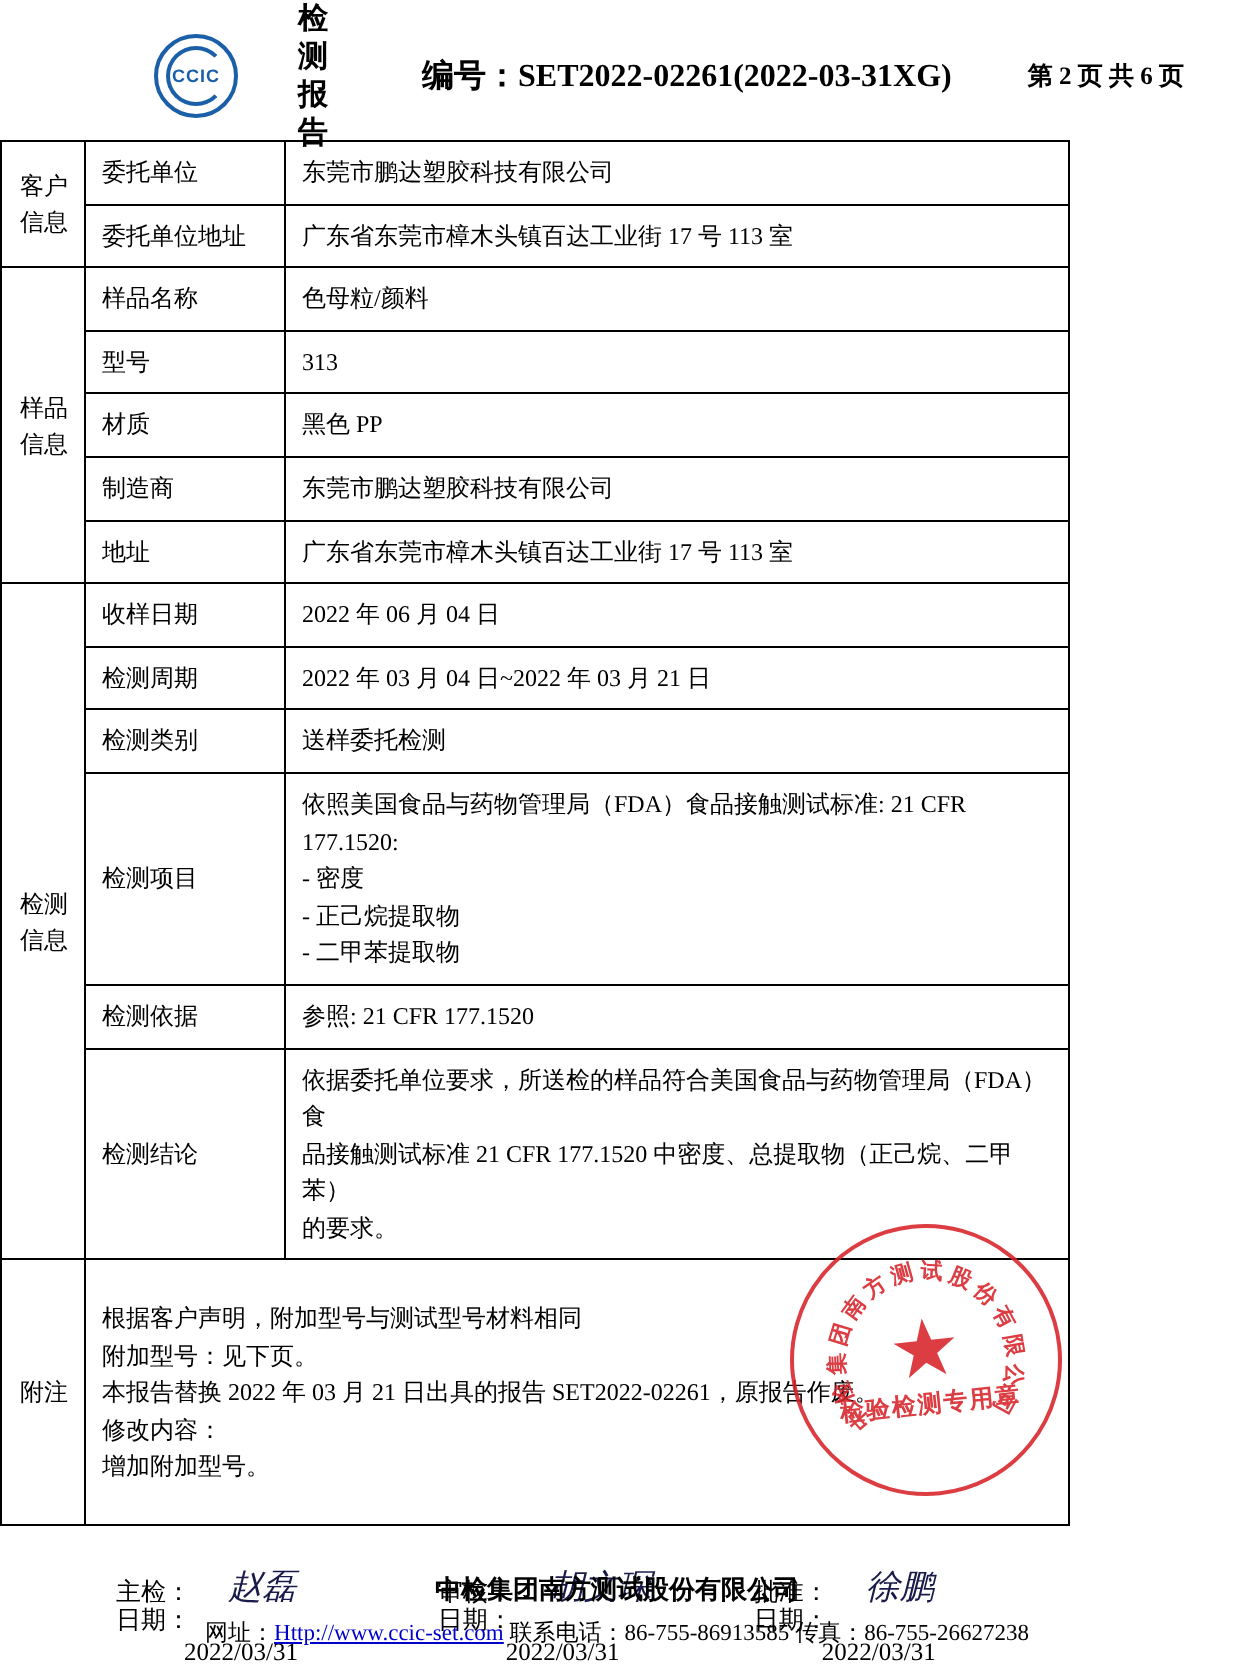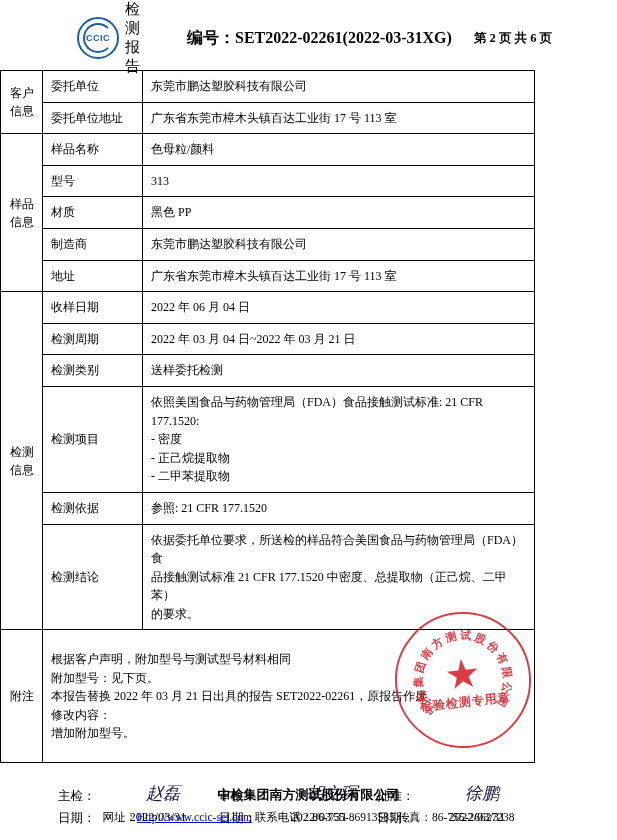--- a/index.html
+++ b/index.html
@@ -58,33 +58,33 @@
     top: 50%;
     transform: translate(-50%, -50%);
     font-size: 9px;
     font-weight: bold;
     color: #1a5fa8;
     font-family: "Liberation Sans", sans-serif;
     letter-spacing: 0.5px;
   }
   .doc-title {
     font-size: 15px;
-    font-weight: normal;
-    margin-left: 6px;
+    font-weight: bold;
+    margin-left: 30px;
     letter-spacing: 1px;
   }
   .report-no {
     margin-left: 46px;
     font-size: 16px;
     font-weight: bold;
     white-space: nowrap;
   }
   .report-no .label { font-weight: bold; }
   .page-no {
-    margin-left: 22px;
+    margin-left: 38px;
     font-size: 12.5px;
     font-weight: bold;
     white-space: nowrap;
   }
 
   
   table.main {
     border-collapse: collapse;
     width: 535px;
     margin: 0 auto;
@@ -191,37 +191,36 @@
   }
   .sig-row {
     display: flex;
     align-items: flex-end;
     height: 36px;
     font-size: 12.5px;
   }
   .sig-cell {
     display: flex;
     align-items: flex-end;
-    gap: 32px;
   }
   .sig-label { width: 44px; text-align: left; }
   .sig-val {
     font-family: "Liberation Serif", serif;
     font-style: italic;
     font-size: 17px;
     padding-left: 12px;
     color: #1a1a4a;
   }
   .date-row {
     display: flex;
     font-size: 12.5px;
     height: 26px;
     align-items: center;
   }
-  .date-cell { display: flex; }
+  .date-cell { display: flex; flex-direction: column; }
   .date-val { padding-left: 34px; }
 
   
   .footer {
     position: absolute;
     left: 0;
     bottom: 12px;
     width: 617px;
     text-align: center;
     font-size: 11.5px;

